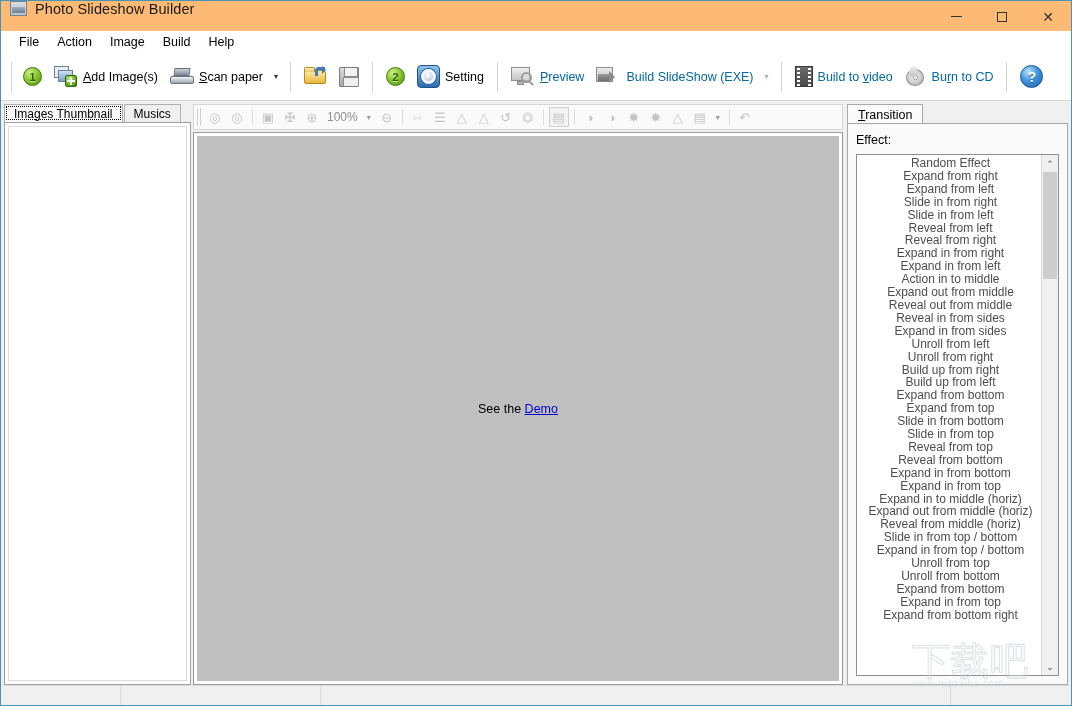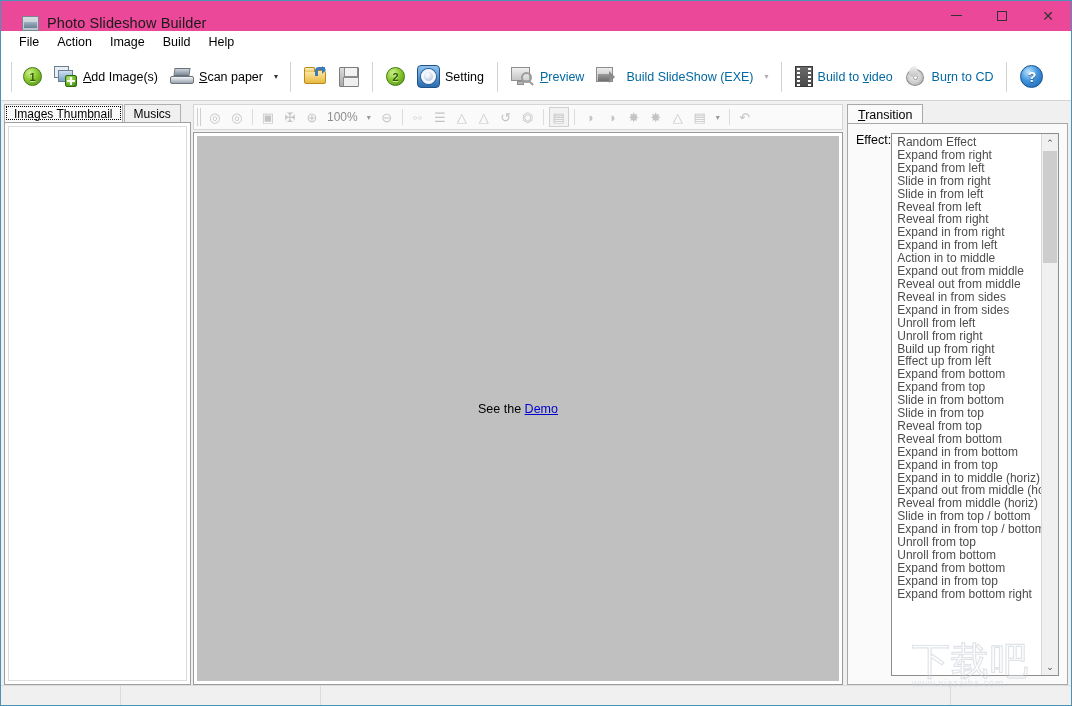--- a/index.html
+++ b/index.html
@@ -14,24 +14,23 @@
     width:1072px; height:706px;
     background:#f0f0f0;
     border:1px solid #4a93b8;
     display:flex; flex-direction:column;
     position:relative;
   }
 
   
   .titlebar{
     height:31px; flex:0 0 31px;
-    background:#ec4899;
-    display:flex; align-items:flex-end;
+    background:#fdba74;
+    display:flex; align-items:flex-start;
     border-bottom:1px solid #fff;
-    padding-left:12px;
   }
   .title-icon{
     width:17px;height:15px;margin-left:9px;margin-right:8px;
     background:linear-gradient(#d8dde3,#b9c2cb);
     border:1px solid #7a848e; position:relative; flex:0 0 auto;
   }
   .title-icon:after{
     content:""; position:absolute; left:1px; top:5px; width:13px;height:6px;
     background:linear-gradient(#9fb0c2,#6d7f93);
   }
@@ -225,32 +224,32 @@
   .demo-link{ color:#0000cd; text-decoration:underline; cursor:pointer;}
 
   
   .right-panel{ width:226px; flex:0 0 226px; display:flex; flex-direction:column;
      padding:3px 3px 0 2px;}
   .r-tabstrip{ display:flex; align-items:flex-end; height:20px;flex:0 0 20px;}
   .r-tab{ height:20px; padding:0 10px; font-size:12.5px;line-height:20px;
      background:#fafafa;border:1px solid #a8a8a8;border-bottom:none;cursor:default;}
   .r-tab u{ text-decoration:underline;}
   .r-pane{ flex:1 1 auto; border:1px solid #a8a8a8; background:#fafafa;
-     margin-top:-1px; padding:9px 8px 8px 8px; display:flex; flex-direction:row; min-height:0;}
+     margin-top:-1px; padding:9px 8px 8px 8px; display:flex; flex-direction:column; min-height:0;}
   .effect-label{ font-size:12.5px; margin-bottom:7px;}
   .apply-row{ display:flex; justify-content:flex-end; margin-bottom:4px;}
   .apply-btn{
     font-size:12px; color:#a3a3a3; background:#f0f0f0;
     border:1px solid #cfcfcf; padding:3px 11px; cursor:default;
   }
   .listbox{
     flex:1 1 auto; background:#fff; border:1px solid #8d8d8d;
     display:flex; min-height:0; overflow:hidden;
   }
-  .list-items{ flex:1 1 auto; padding:2px 0 0 3px; overflow:hidden;}
+  .list-items{ flex:1 1 auto; padding:2px 0 0 3px; overflow:hidden;text-align:center;}
   .list-item{ font-size:12px; line-height:12.9px; color:#4d4d4d; white-space:nowrap;
      padding:0 2px; cursor:default;}
   .vscroll{ width:17px; flex:0 0 17px; background:#f0f0f0;
      border-left:1px solid #d8d8d8; display:flex; flex-direction:column;}
   .sb-arrow{ height:17px;flex:0 0 17px; display:flex;align-items:center;justify-content:center;
      font-size:9px;color:#4d4d4d;cursor:default;}
   .sb-track{ flex:1 1 auto; position:relative;}
   .sb-thumb{ position:absolute; left:1px; right:1px; top:0; height:22%;
      background:#cdcdcd; cursor:default;}
 
@@ -473,21 +472,21 @@
               <div class="list-item">Expand in from right</div>
               <div class="list-item">Expand in from left</div>
               <div class="list-item">Action in to middle</div>
               <div class="list-item">Expand out from middle</div>
               <div class="list-item">Reveal out from middle</div>
               <div class="list-item">Reveal in from sides</div>
               <div class="list-item">Expand in from sides</div>
               <div class="list-item">Unroll from left</div>
               <div class="list-item">Unroll from right</div>
               <div class="list-item">Build up from right</div>
-              <div class="list-item">Effect up from left</div>
+              <div class="list-item">Build up from left</div>
               <div class="list-item">Expand from bottom</div>
               <div class="list-item">Expand from top</div>
               <div class="list-item">Slide in from bottom</div>
               <div class="list-item">Slide in from top</div>
               <div class="list-item">Reveal from top</div>
               <div class="list-item">Reveal from bottom</div>
               <div class="list-item">Expand in from bottom</div>
               <div class="list-item">Expand in from top</div>
               <div class="list-item">Expand in to middle (horiz)</div>
               <div class="list-item">Expand out from middle (horiz)</div>

